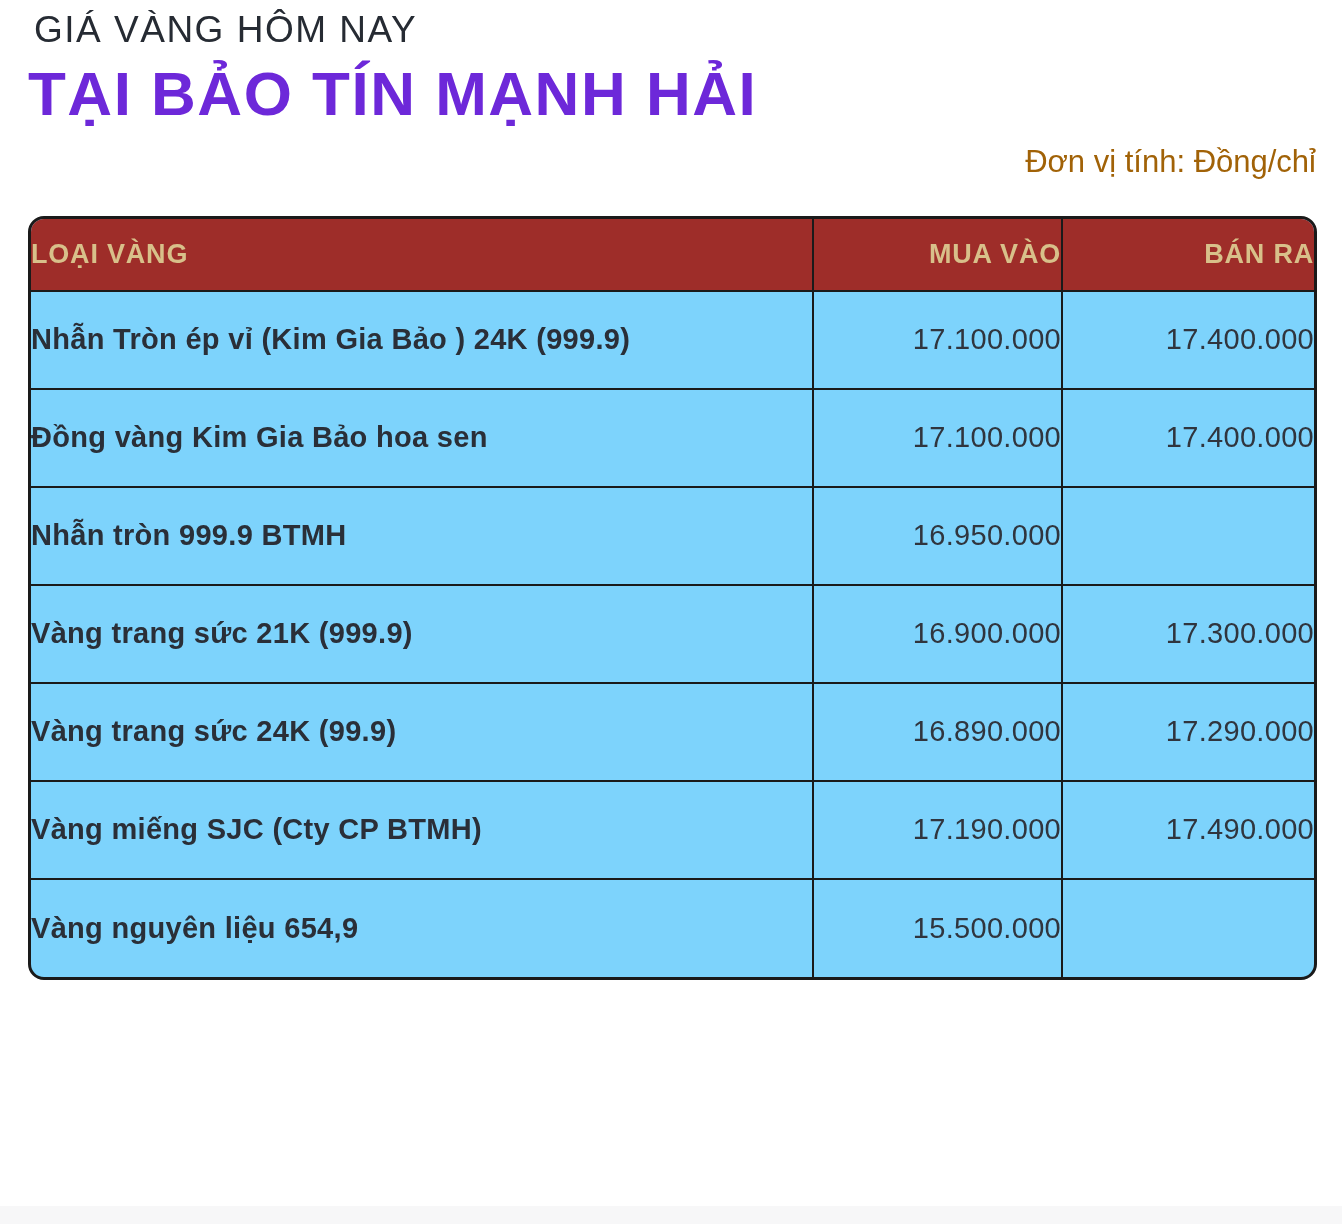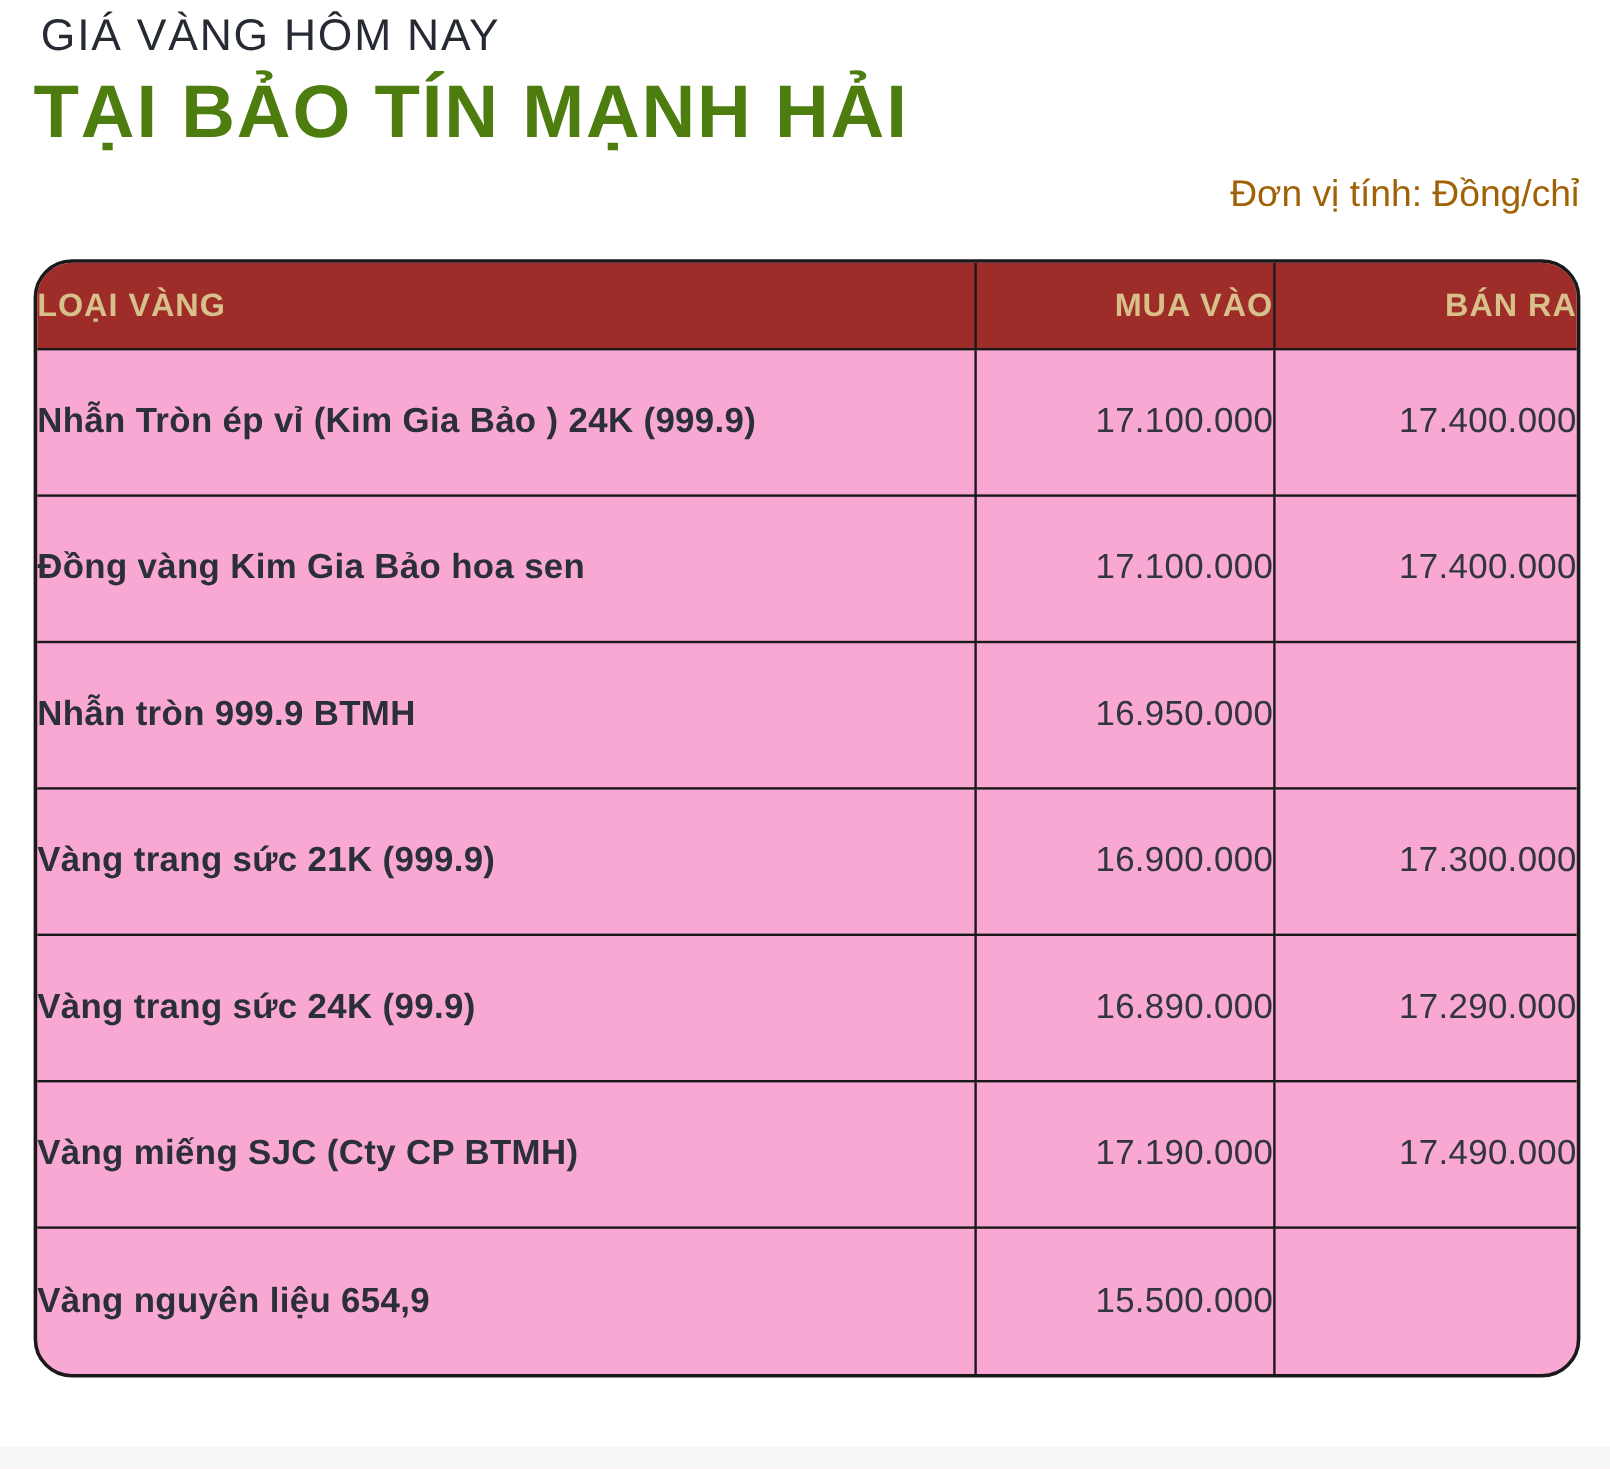--- a/index.html
+++ b/index.html
@@ -19,37 +19,37 @@
     font-weight: 500;
     letter-spacing: 1.5px;
     color: #262B33;
     line-height: 1.18;
   }
   .title-big {
     margin: 8px 0 0 28px;
     font-size: 62px;
     font-weight: 700;
     letter-spacing: 1.5px;
-    color: #4d7c0f;
+    color: #6d28d9;
     line-height: 1.1;
   }
   .unit-note {
     margin: 16px 26px 0 0;
     text-align: right;
     font-size: 31px;
     font-weight: 400;
     color: #a16207;
   }
   .table-wrap {
     margin: 36px 25px 0 28px;
     width: 1289px;
     border: 3px solid #1A1A1A;
-    border-radius: 32px;
+    border-radius: 16px;
     overflow: hidden;
-    background: #f9a8d4;
+    background: #7dd3fc;
   }
   table.price-table {
     width: 100%;
     border-collapse: collapse;
     table-layout: fixed;
   }
   .price-table col.c-name { width: 782px; }
   .price-table col.c-buy  { width: 249px; }
   .price-table col.c-sell { width: auto;  }
   .price-table th {
@@ -60,21 +60,21 @@
     font-weight: 700;
     letter-spacing: 0.8px;
     border-bottom: 2px solid #1A1A1A;
   }
   .price-table th, .price-table td {
     border-right: 2px solid #1A1A1A;
     padding: 0;
   }
   .price-table th:last-child, .price-table td:last-child { border-right: none; }
   .price-table td {
-    height: 122px;
+    height: 98px;
     border-bottom: 2px solid #1A1A1A;
     font-size: 29px;
     vertical-align: middle;
   }
   .price-table tr:last-child td { border-bottom: none; }
   .cell-name, .th-name {
     text-align: left;
     padding-left: 32px;
   }
   .cell-name {

